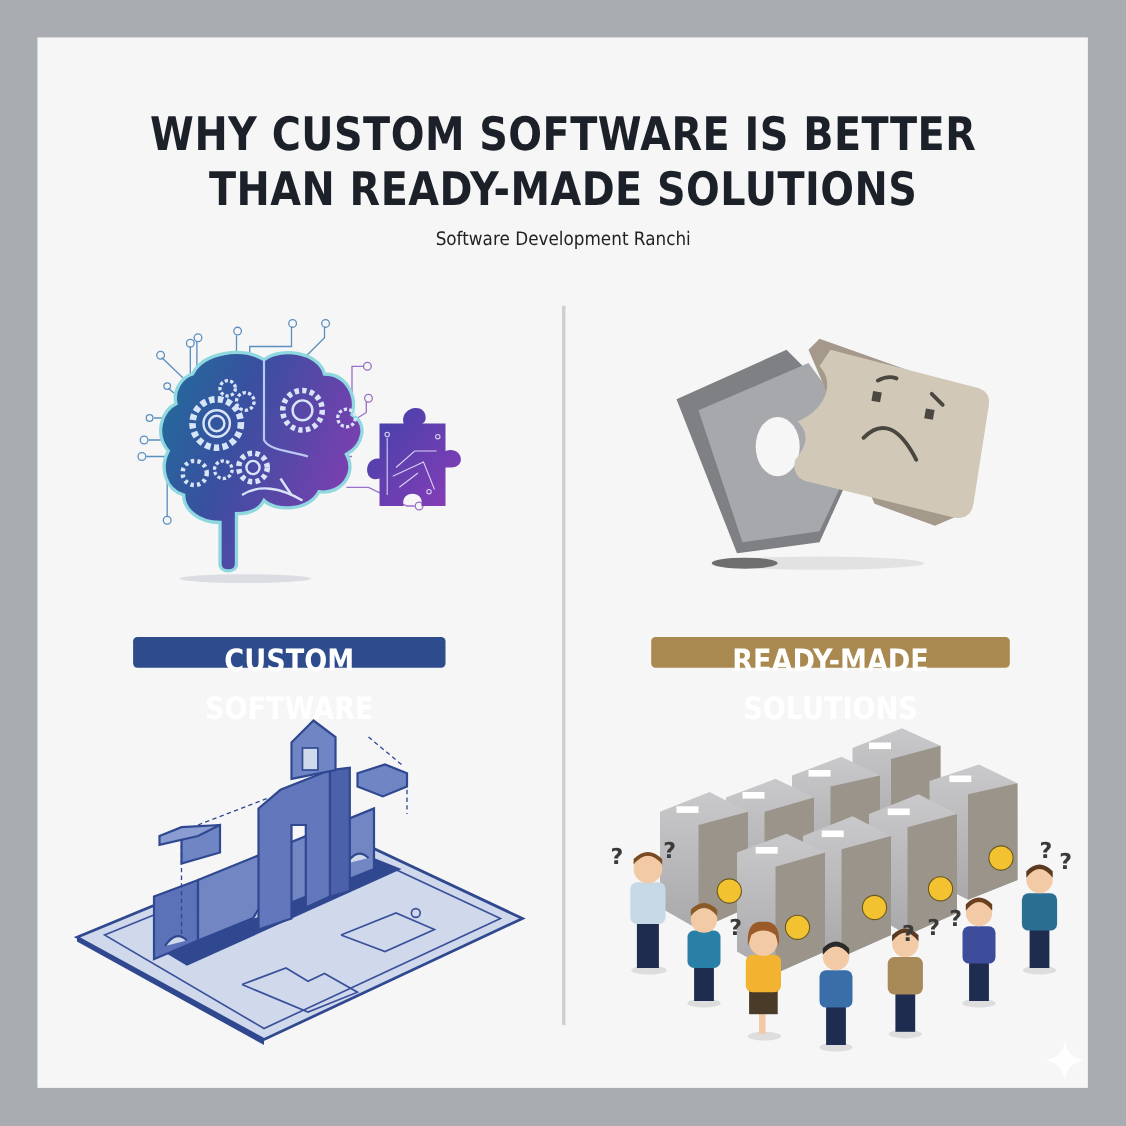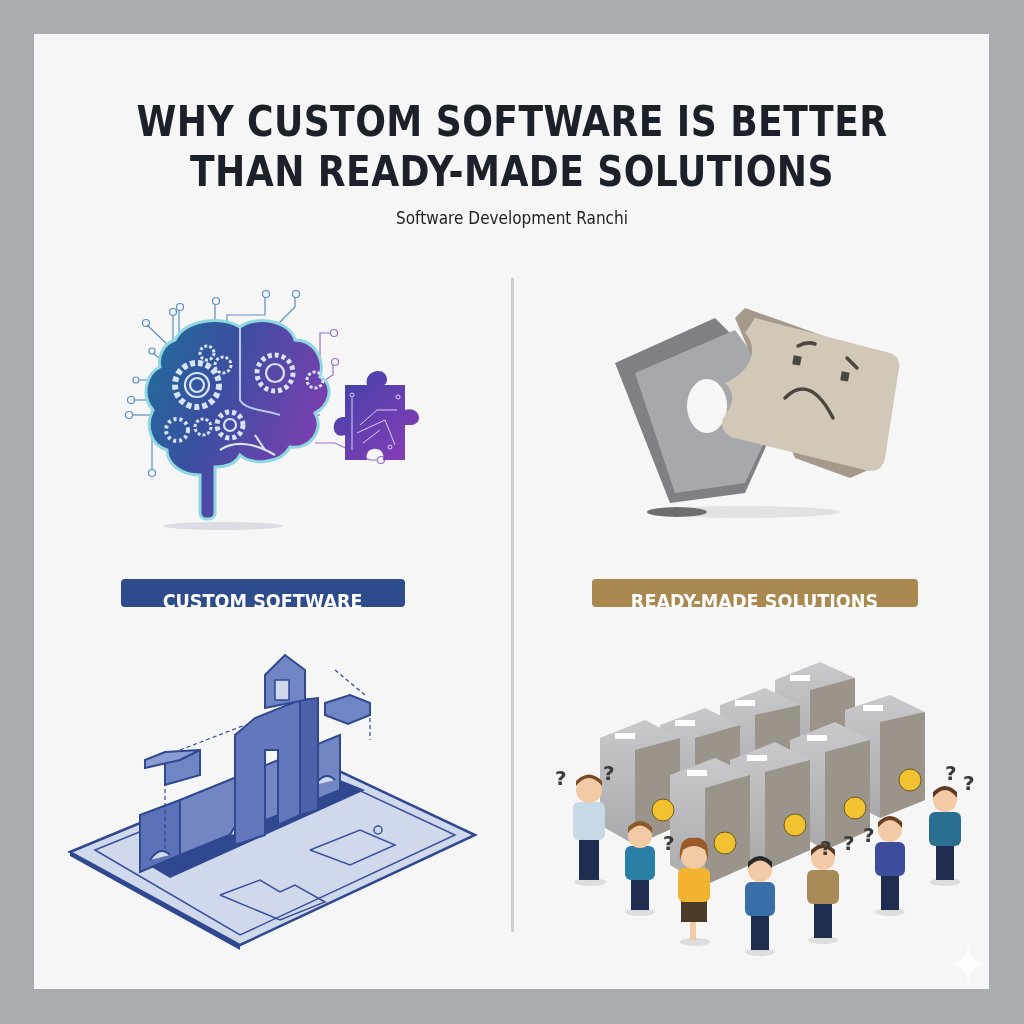--- a/index.html
+++ b/index.html
@@ -3,21 +3,21 @@
 <meta charset="utf-8">
 <style>
   html, body { margin:0; padding:0; }
   body { width:1024px; height:1024px; background:#a9acb1; position:relative; overflow:hidden; font-family:"DejaVu Sans", sans-serif; }
   .card { position:absolute; left:34px; top:34px; width:955px; height:955px; background:#f6f6f6; }
   .title { position:absolute; left:0; width:1024px; text-align:center; color:#1c2129; font-family:"DejaVu Sans", sans-serif; font-weight:bold; font-size:42px; letter-spacing:0.5px; transform:scaleX(0.86); transform-origin:center; line-height:48px; }
   .t1 { top:98px; }
   .t2 { top:148px; }
   .subtitle { position:absolute; top:208px; left:0; width:1024px; text-align:center; font-family:"DejaVu Sans", sans-serif; font-size:17px; color:#222; transform:scaleX(0.9); }
   .divider { position:absolute; left:511px; top:278px; width:3px; height:654px; background:#cfcfd1; }
-  .badge { position:absolute; height:28px; line-height:44px; border-radius:4px; color:#fff; font-weight:bold; font-size:20px; text-align:center; font-family:"DejaVu Sans", sans-serif; }
+  .badge { position:absolute; height:28px; line-height:44px; border-radius:4px; color:#fff; font-weight:bold; font-size:28px; text-align:center; font-family:"DejaVu Sans", sans-serif; }
   .badge span { display:inline-block; transform:scaleX(0.88); }
   .badge-blue { left:121px; top:579px; width:284px; background:#2e4c8c; }
   .badge-gold { left:592px; top:579px; width:326px; background:#a9894f;text-decoration:underline; }
   .illus { position:absolute; }
   .sparkle { position:absolute; left:948px; top:944px; width:40px; height:40px; }
 </style>
 </head>
 <body>
 
 <div class="card"></div>

